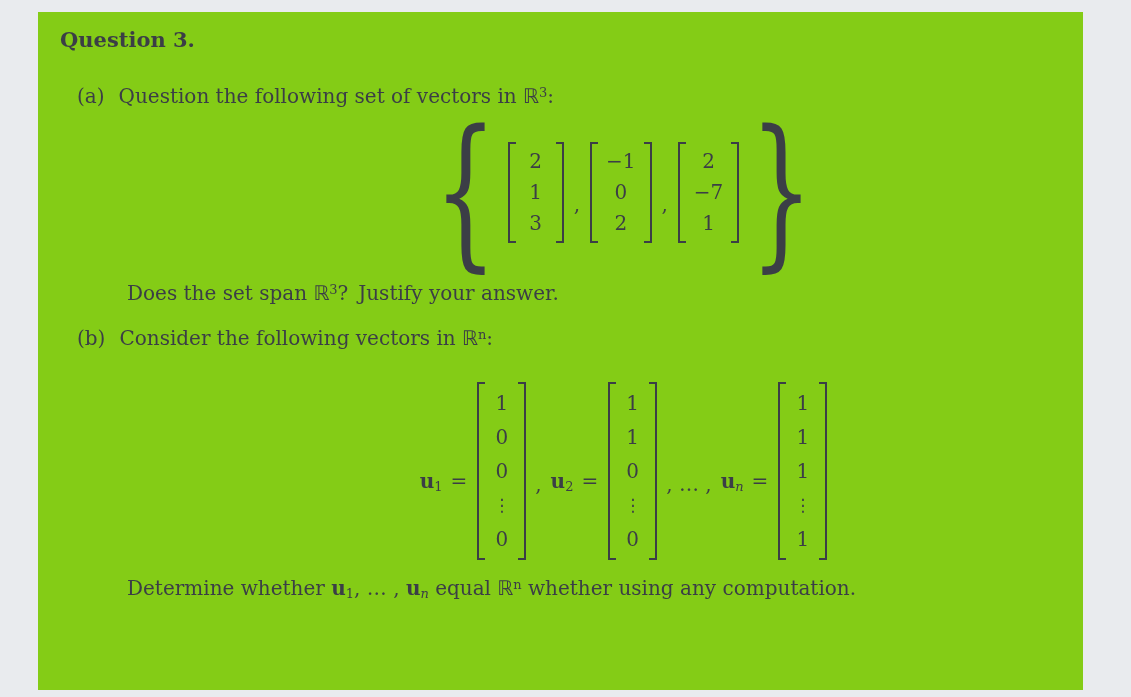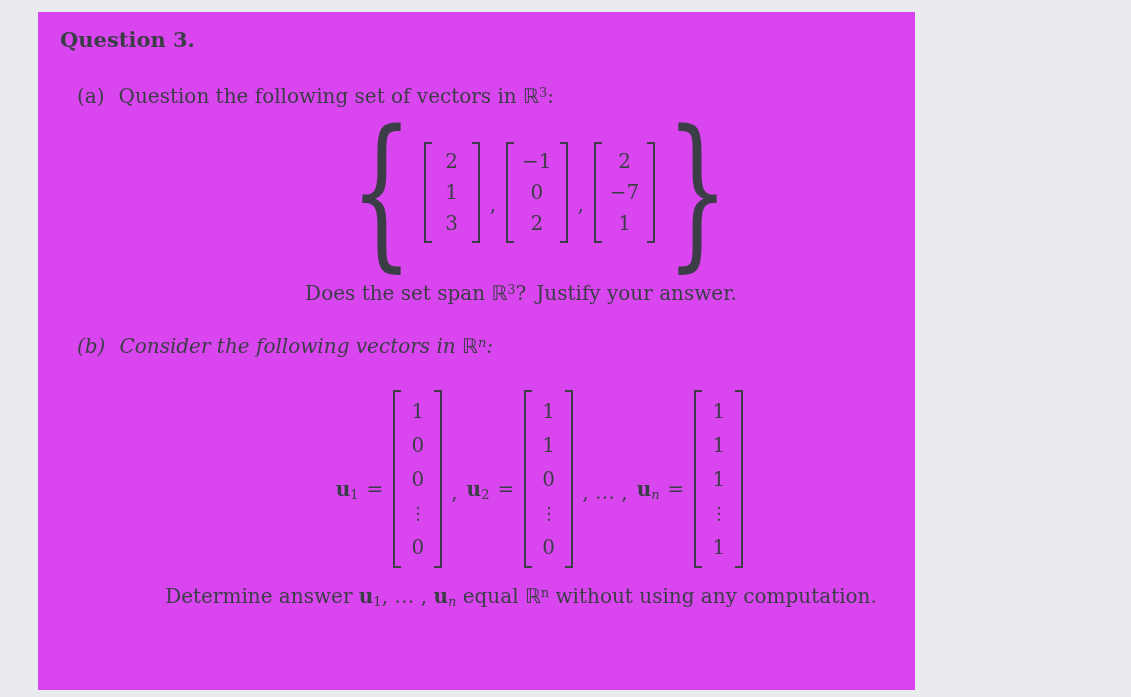--- a/index.html
+++ b/index.html
@@ -6,32 +6,32 @@
     margin: 0; padding: 0;
     width: 1131px; height: 697px;
     background: #e9ebee;
     font-family: "DejaVu Serif", "DejaVu Sans", "Liberation Serif", serif;
     color: #3b3e46;
     overflow: hidden;
   }
   .card {
     position: absolute;
     left: 38px; top: 12px;
-    width: 877px; height: 678px;
-    background: #d946ef;
+    width: 1045px; height: 678px;
+    background: #84cc16;
   }
   .title {
     margin: 15px 0 0 22px;
     font-size: 21px;
     font-weight: 700;
     line-height: 26px;
   }
   .text-line { font-size: 20px; line-height: 24px; }
   .part-line { margin-left: 39px; }
-  .indent-line { margin-left: 89px; text-align: center; }
+  .indent-line { margin-left: 89px; }
   .part-label { display: inline-block; margin-right: 14px; }
   .bb { font-family: "DejaVu Sans", sans-serif; }
   .sup { font-size: 13px; position: relative; top: -0.48em; }
   .sub { font-size: 13px; position: relative; top: 0.25em; }
   .it  { font-style: italic; }
   .bold-u { font-weight: 700; }
 
   .math-display {
     display: flex;
     align-items: center;
@@ -58,21 +58,21 @@
     line-height: 1;
     transform: scaleX(0.6);
     margin: -32px -10px -30px -10px;
     font-weight: 400;
   }
   .sep-a { display: inline-block; margin: 0 10px; transform: translateY(11px); font-size: 20px; }
   .sep-b { display: inline-block; margin: 0 9px; transform: translateY(13px); font-size: 20px; }
   .vlabel { font-size: 20px; margin-right: 10px; transform: translateY(2px); display: inline-block; margin-top: 16px; }
   .eq { margin-left: 8px; }
   .line-does { margin-top: 37px; }
-  .line-b    { margin-top: 26px; font-style: italic; }
+  .line-b    { margin-top: 18px; }
   .line-a    { margin-top: 31px; }
   .line-note { margin-top: 25px; }
   .line-det  { margin-top: 16px; }
 </style>
 </head>
 <body>
 
 <div class="card">
 
   <div class="title">Question 3.</div>
@@ -152,15 +152,15 @@
           <span class="cell">1</span>
           <span class="cell">1</span>
           <span class="cell vdots">⋮</span>
           <span class="cell">1</span>
         </span>
         <span class="bracket right"></span>
       </span>
   </div>
 
 
-  <div class="text-line indent-line line-det"><span>Determine answer </span><span class="bold-u">u</span><span class="sub">1</span><span>, … , </span><span class="bold-u">u</span><span class="sub it">n</span><span> equal </span><span class="bb">ℝ</span><span class="sup">n</span><span> without using any computation.</span></div>
+  <div class="text-line indent-line line-det"><span>Determine whether </span><span class="bold-u">u</span><span class="sub">1</span><span>, … , </span><span class="bold-u">u</span><span class="sub it">n</span><span> equal </span><span class="bb">ℝ</span><span class="sup">n</span><span> whether using any computation.</span></div>
 
 </div>
 
 </body></html>

